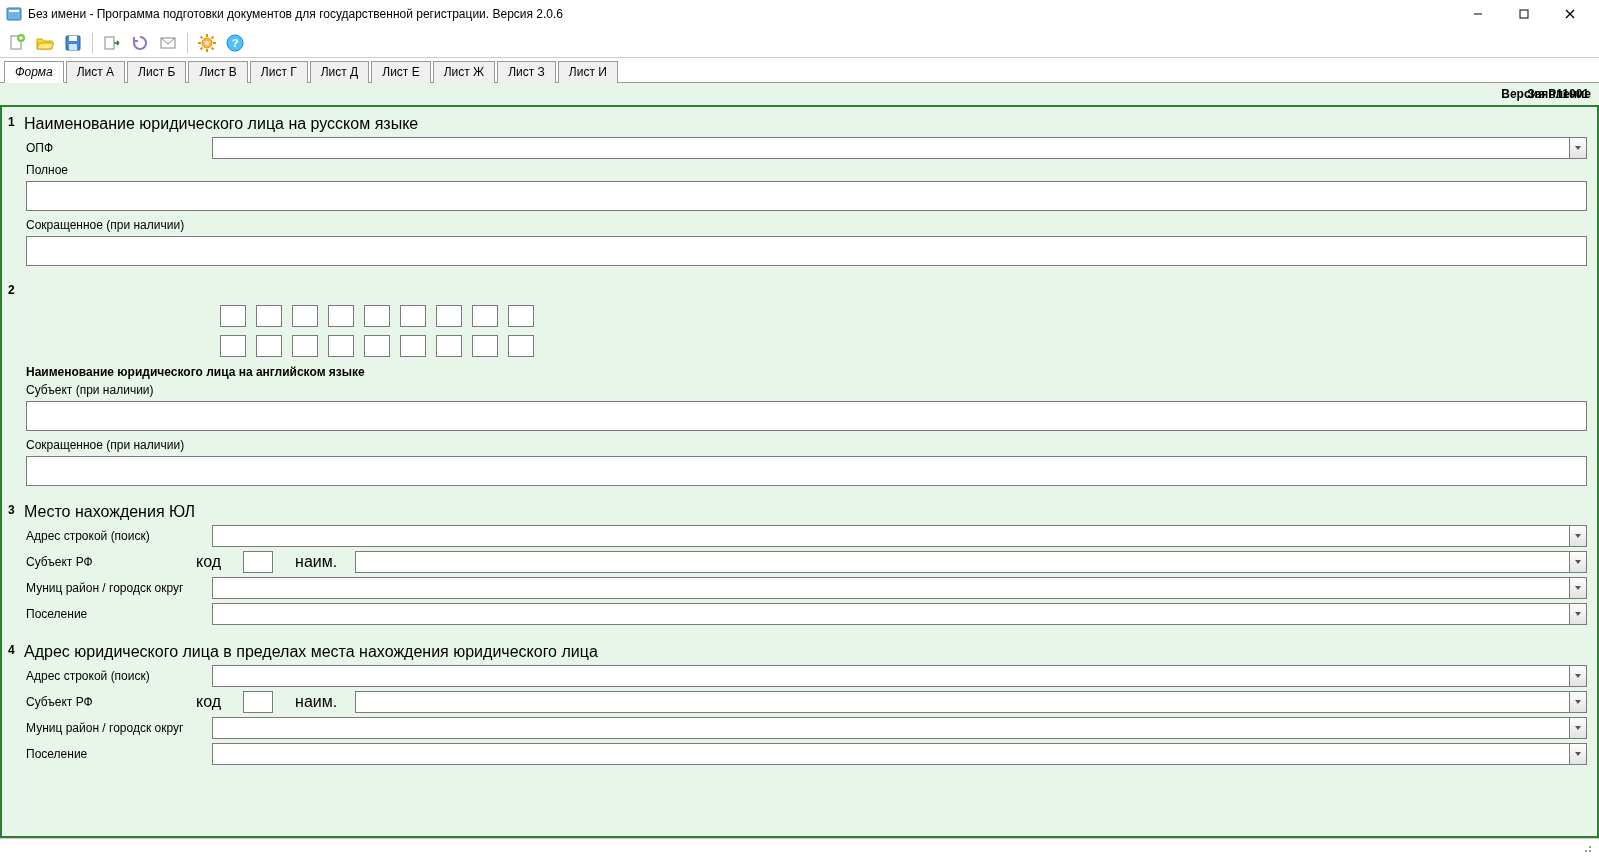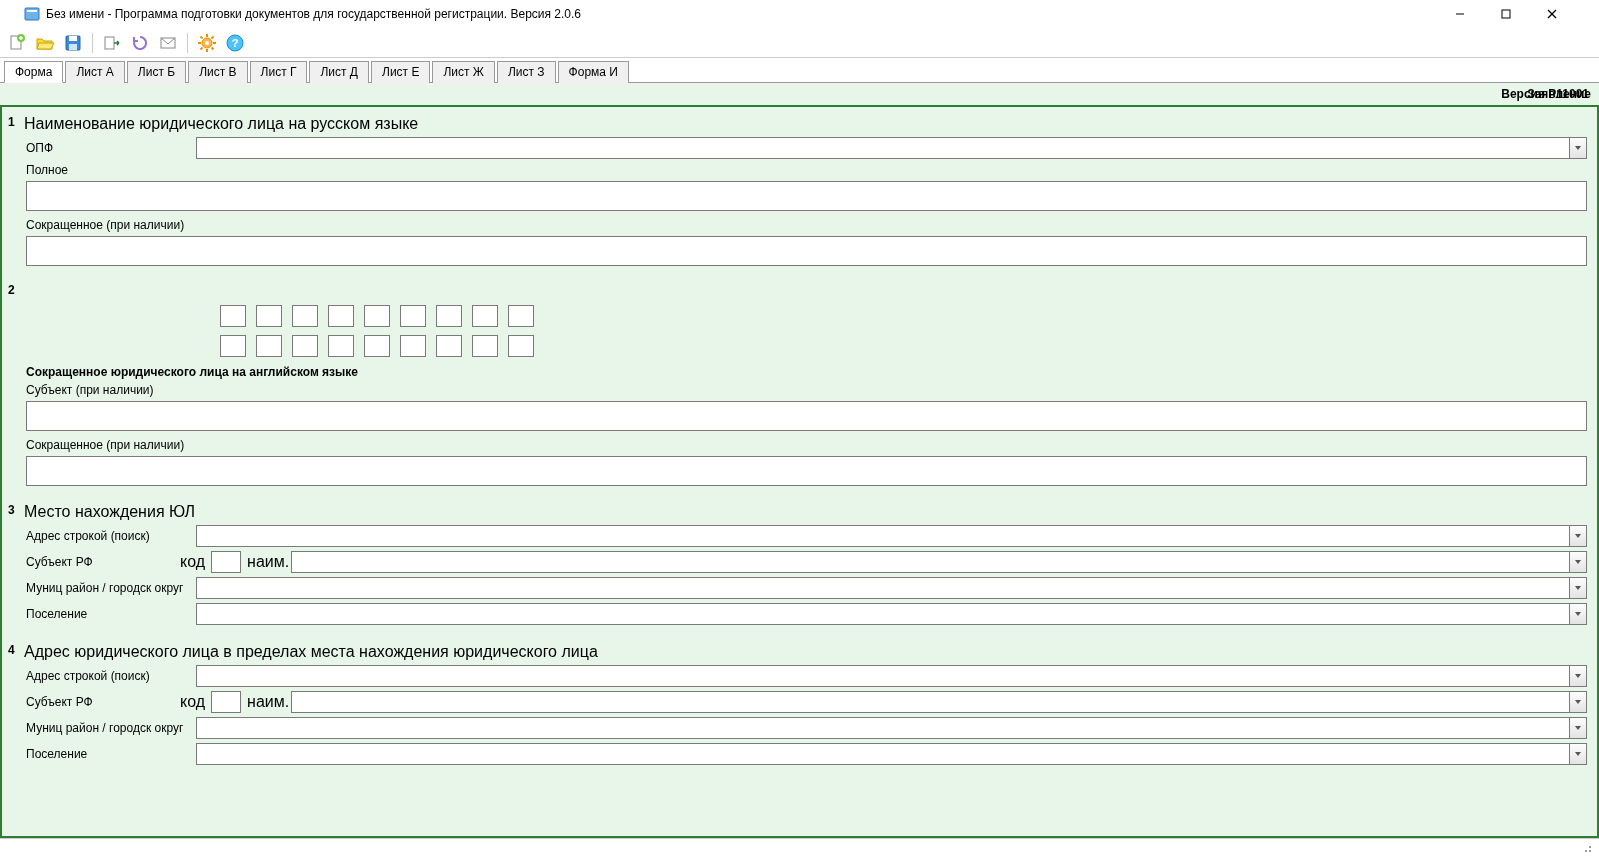--- a/index.html
+++ b/index.html
@@ -1,41 +1,41 @@
 <!DOCTYPE html>
 <html><head>
 <meta charset="utf-8">
 <style>
   * { box-sizing: border-box; margin: 0; padding: 0; }
   html, body { height: 100%; font-family: "Segoe UI", Tahoma, Arial, sans-serif; font-size: 12px; background: #fff; color: #000; }
   .window { display: flex; flex-direction: column; height: 100vh; }
-  .titlebar { height: 28px; display: flex; align-items: center; padding: 0 24px; background: #fff; }
+  .titlebar { height: 28px; display: flex; align-items: center; padding: 0 6px; background: #fff; }
   .titlebar .app-icon { width: 16px; height: 16px; margin-right: 6px; }
   .titlebar .title { flex: 0 0 auto; font-size: 12px; }
   .titlebar .spacer { flex: 1; }
   .win-controls { display: flex; gap: 0; }
   .win-btn { width: 46px; height: 28px; display: flex; align-items: center; justify-content: center; cursor: pointer; }
   .toolbar { height: 30px; display: flex; align-items: center; padding: 2px 4px; gap: 2px; border-bottom: 1px solid #ccc; }
   .tool-btn { width: 26px; height: 26px; display: flex; align-items: center; justify-content: center; cursor: pointer; border: 1px solid transparent; border-radius: 2px; }
   .tool-sep { width: 1px; height: 20px; background: #ccc; margin: 0 4px; }
   .tabs { display: flex; gap: 2px; padding: 2px 4px 0 4px; border-bottom: 1px solid #999; }
   .tab { padding: 3px 10px; border: 1px solid #999; border-bottom: none; background: #f0f0f0; cursor: pointer; position: relative; top: 1px; font-size: 12px; }
-  .tab.active { background: #fff; border-bottom: 1px solid #fff; }
+  .tab.active { background: #fff; border-bottom: 1px solid #fff; font-style: italic; }
   .form-area { flex: 1; background: #e8f5e9; display: flex; flex-direction: column; overflow: hidden; }
   .form-header { position: relative; text-align: right; padding: 4px 8px 4px 8px; font-size: 12px; }
   .form-header .h1 { font-weight: bold; }
   .form-header .h2 { font-weight: bold; }
   .form-code { position: absolute; right: 10px; top: 4px; font-weight: bold; font-size: 12px; }
   .scroll-wrap { flex: 1; position: relative; display: flex; }
   .form-body { flex: 1; overflow-y: scroll; border: 2px solid #2e7d32; background: #e8f5e9; margin: 0 0 0 0; }
   .section { padding: 6px 10px 6px 6px; }
   .sec-row { display: flex; align-items: flex-start; }
   .sec-num { width: 16px; font-weight: bold; font-size: 12px; padding-top: 2px; }
   .sec-title { font-weight: normal; font-size: 16px; padding-top: 2px; }
-  .field-row { display: flex; align-items: center; margin: 4px 0; padding-left: 18px; }
+  .field-row { display: flex; align-items: center; margin: 4px 0; padding-left: 18px; gap: 16px; }
   .field-label { width: 170px; font-size: 12px; }
   .field-label-inline { font-size: 16px; padding: 0 6px; }
   .textarea-input { width: calc(100% - 18px); margin-left: 18px; height: 30px; border: 1px solid #7a7a7a; background: #fff; resize: none; font-size: 12px; }
   .combo { flex: 1; display: flex; }
   .combo-input { flex: 1; height: 22px; border: 1px solid #7a7a7a; border-right: none; background: #fff; padding: 0 4px; font-size: 12px; }
   .combo-btn { width: 18px; height: 22px; border: 1px solid #7a7a7a; background: linear-gradient(#fdfdfd,#e3e3e3); display: flex; align-items: center; justify-content: center; cursor: pointer; }
   .combo-btn svg { width: 8px; height: 8px; }
   .checkbox-grid { display: flex; flex-direction: column; gap: 8px; margin: 8px 0 8px 212px; }
   .checkbox-row { display: flex; gap: 10px; }
   .check { width: 26px; height: 22px; border: 1px solid #7a7a7a; background: #fff; cursor: pointer; }
@@ -148,21 +148,21 @@
   <div class="tabs">
     <div class="tab active">Форма</div>
     <div class="tab">Лист А</div>
     <div class="tab">Лист Б</div>
     <div class="tab">Лист В</div>
     <div class="tab">Лист Г</div>
     <div class="tab">Лист Д</div>
     <div class="tab">Лист Е</div>
     <div class="tab">Лист Ж</div>
     <div class="tab">Лист З</div>
-    <div class="tab">Форма И</div>
+    <div class="tab">Лист И</div>
   </div>
 
   <div class="form-area">
     <div class="form-header">
       <div class="h1">Заявление</div>
       <div class="form-code">Версия Р11001</div>
     </div>
     <div class="scroll-wrap">
       <div class="form-body">
 
@@ -213,21 +213,21 @@
               <div class="check"></div>
               <div class="check"></div>
               <div class="check"></div>
               <div class="check"></div>
               <div class="check"></div>
               <div class="check"></div>
               <div class="check"></div>
               <div class="check"></div>
             </div>
           </div>
-          <div class="sub-title">Сокращенное юридического лица на английском языке</div>
+          <div class="sub-title">Наименование юридического лица на английском языке</div>
           <div class="field-row">
             <span class="field-label" style="width:auto">Субъект (при наличии)</span>
           </div>
           <textarea class="textarea-input" style=""></textarea>
           <div class="field-row">
             <span class="field-label" style="width:auto">Сокращенное (при наличии)</span>
           </div>
           <textarea class="textarea-input" style=""></textarea>
         </div>
 

